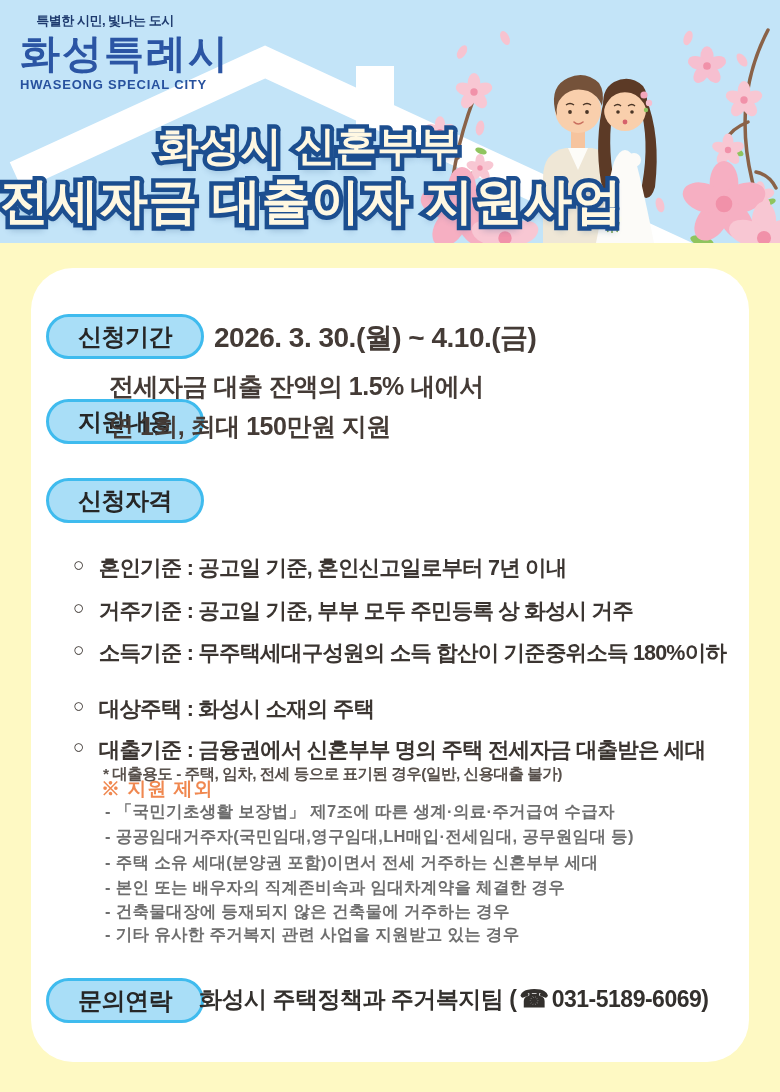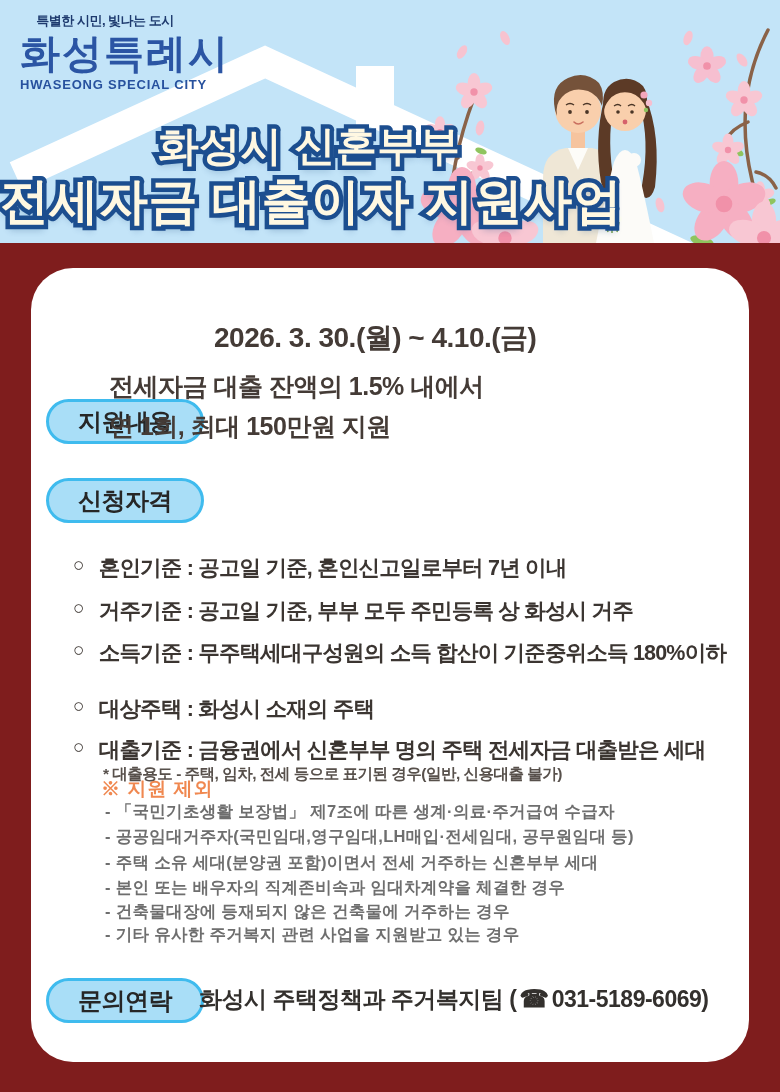--- a/index.html
+++ b/index.html
@@ -1,18 +1,18 @@
 <!DOCTYPE html>
 <html><head>
 <meta charset="utf-8">
 <style>
   html,body{margin:0;padding:0;}
   .poster{
     position:relative;width:780px;height:1092px;overflow:hidden;
-    background:#7f1d1d;
+    background:#fef9c3;
     font-family:"Liberation Sans", sans-serif;
   }
   
   .header{position:absolute;top:0;left:0;width:780px;height:243px;background:#C3E4F8;}
   .header-art{position:absolute;top:0;left:0;z-index:1;}
   .logo{position:absolute;top:12px;left:20px;width:170px;text-align:center;z-index:3;}
   .logo-tagline{font-size:13px;font-weight:700;color:#1E3A6E;letter-spacing:-0.5px;white-space:nowrap;}
   .logo-name{font-size:40px;font-weight:800;color:#2B55A4;letter-spacing:2px;line-height:1.05;margin-top:2px;white-space:nowrap;}
   .logo-en{font-size:13px;font-weight:700;color:#27519E;letter-spacing:0.8px;margin-top:3px;white-space:nowrap;}
   .title{position:absolute;top:124px;left:0;width:618px;text-align:center;z-index:2;}
@@ -177,20 +177,21 @@
       </span>
       <span class="title-line t2">
         <span class="title-stroke">전세자금 대출이자 지원사업</span>
         <span class="title-fill">전세자금 대출이자 지원사업</span>
       </span>
     </div>
   </div>
 
   <div class="card">
 
+    <div class="pill pill-period">신청기간</div>
     <div class="period-value">2026. 3. 30.(월) ~ 4.10.(금)</div>
 
     <div class="pill pill-benefit">지원내용</div>
     <div class="benefit-text">
       <div>전세자금 대출 잔액의 1.5% 내에서</div>
       <div>연 1회, 최대 150만원 지원</div>
     </div>
 
     <div class="pill pill-eligibility">신청자격</div>
 

